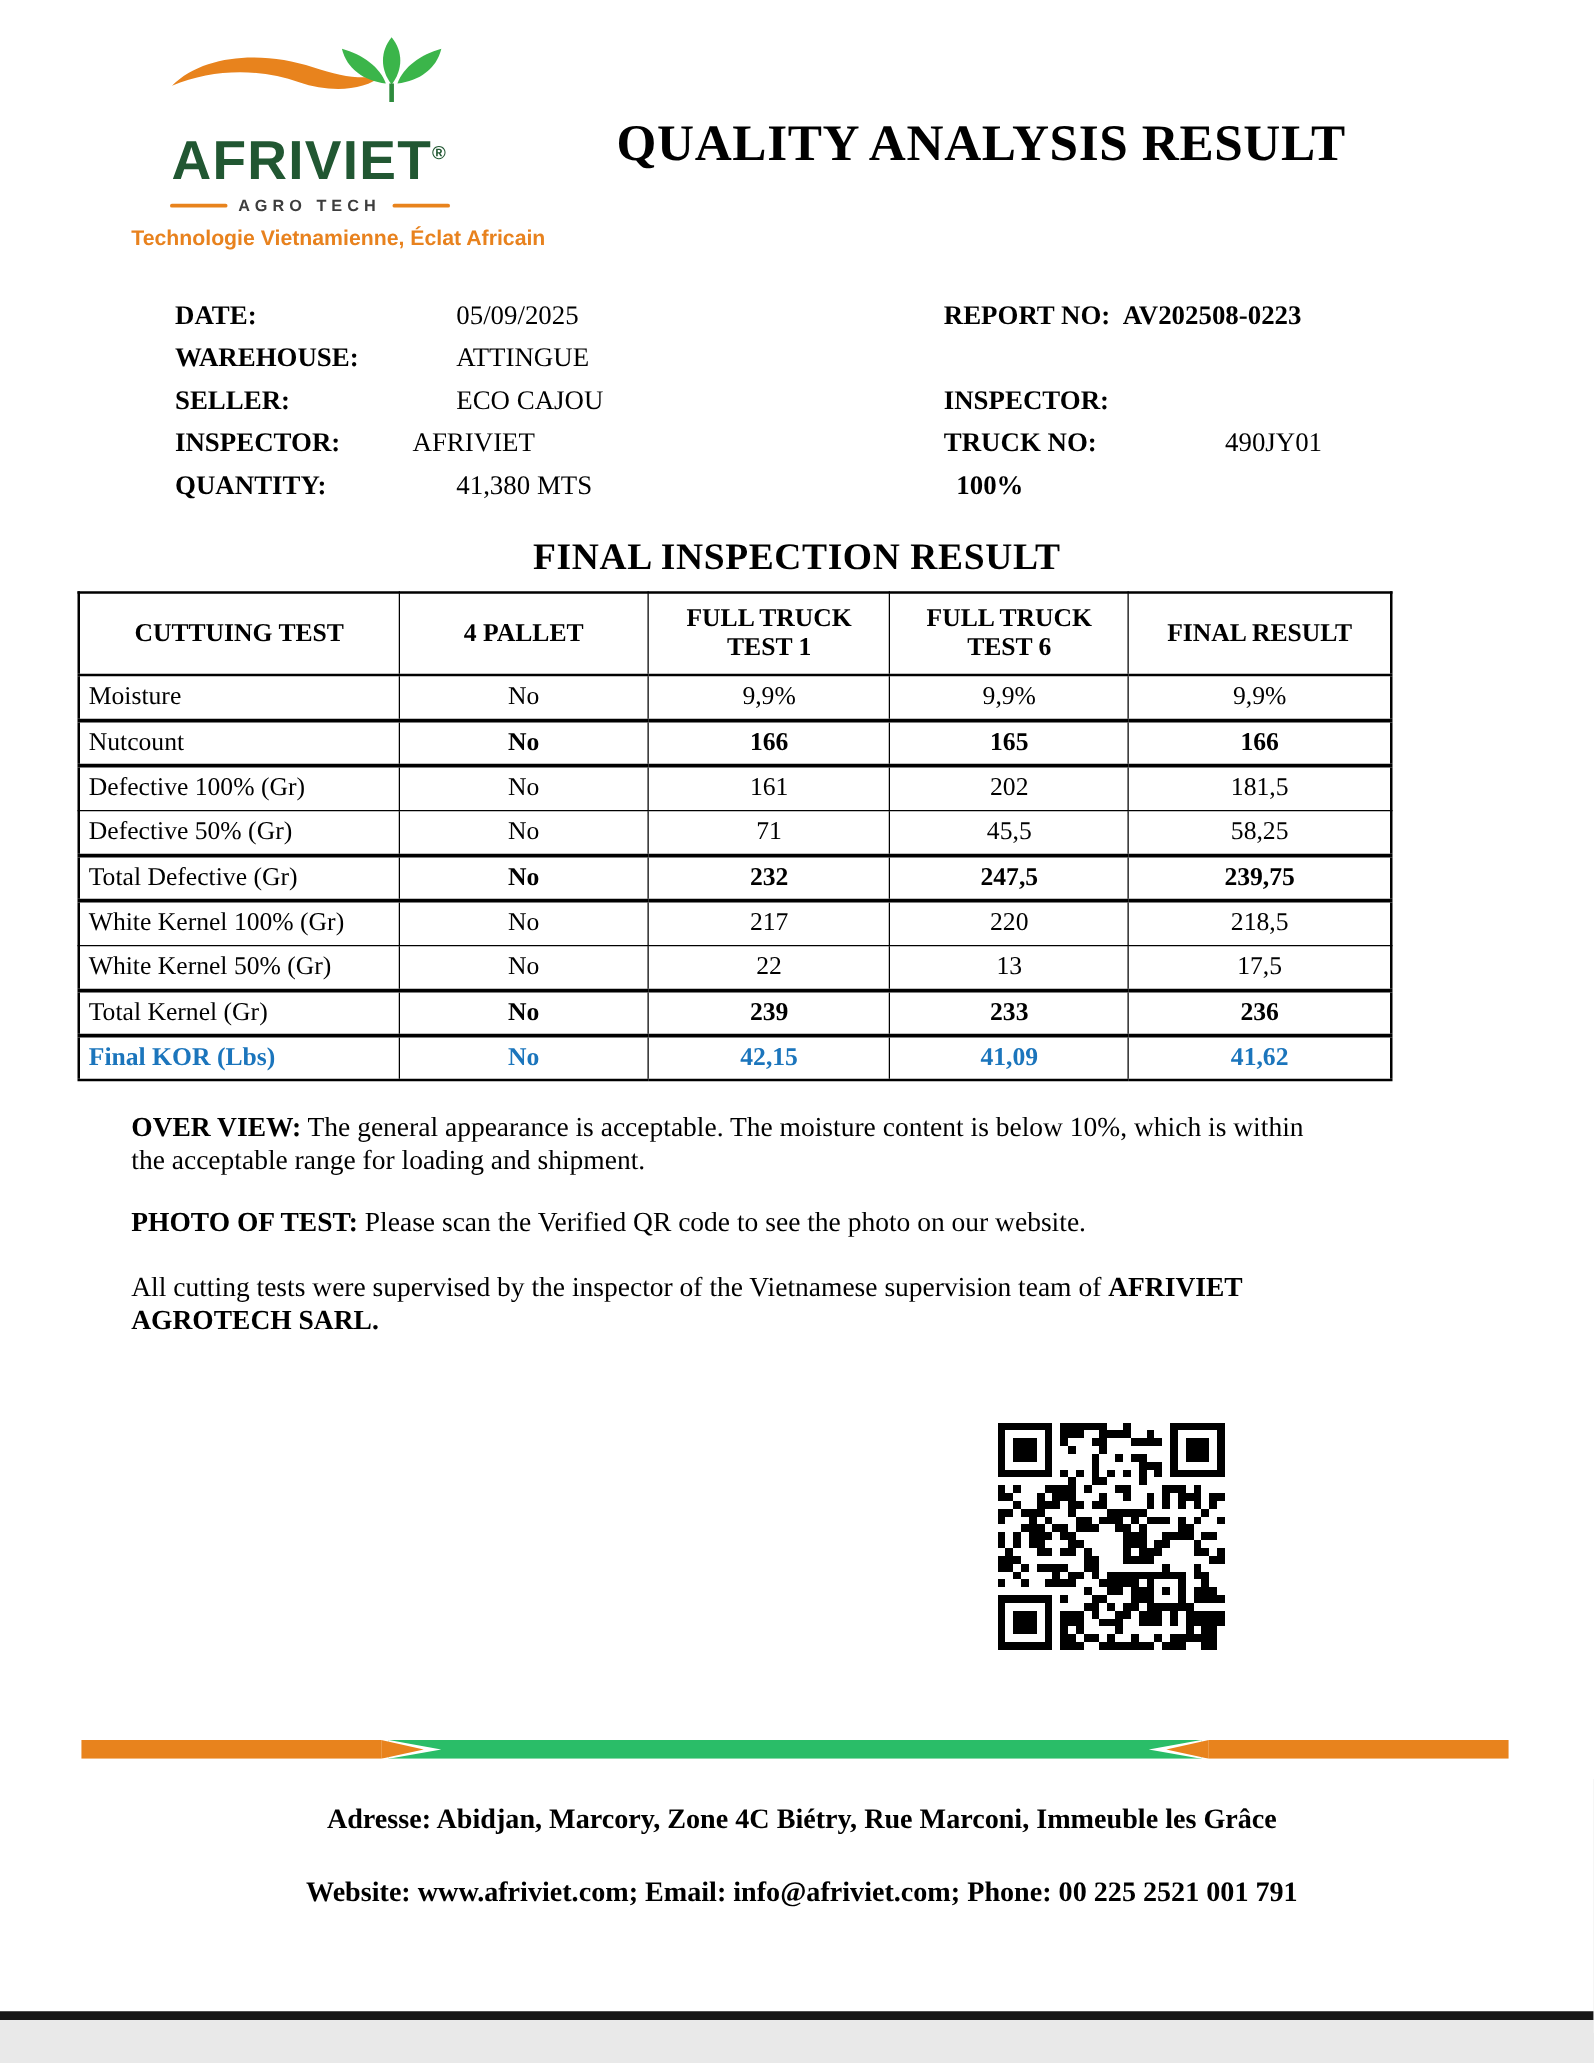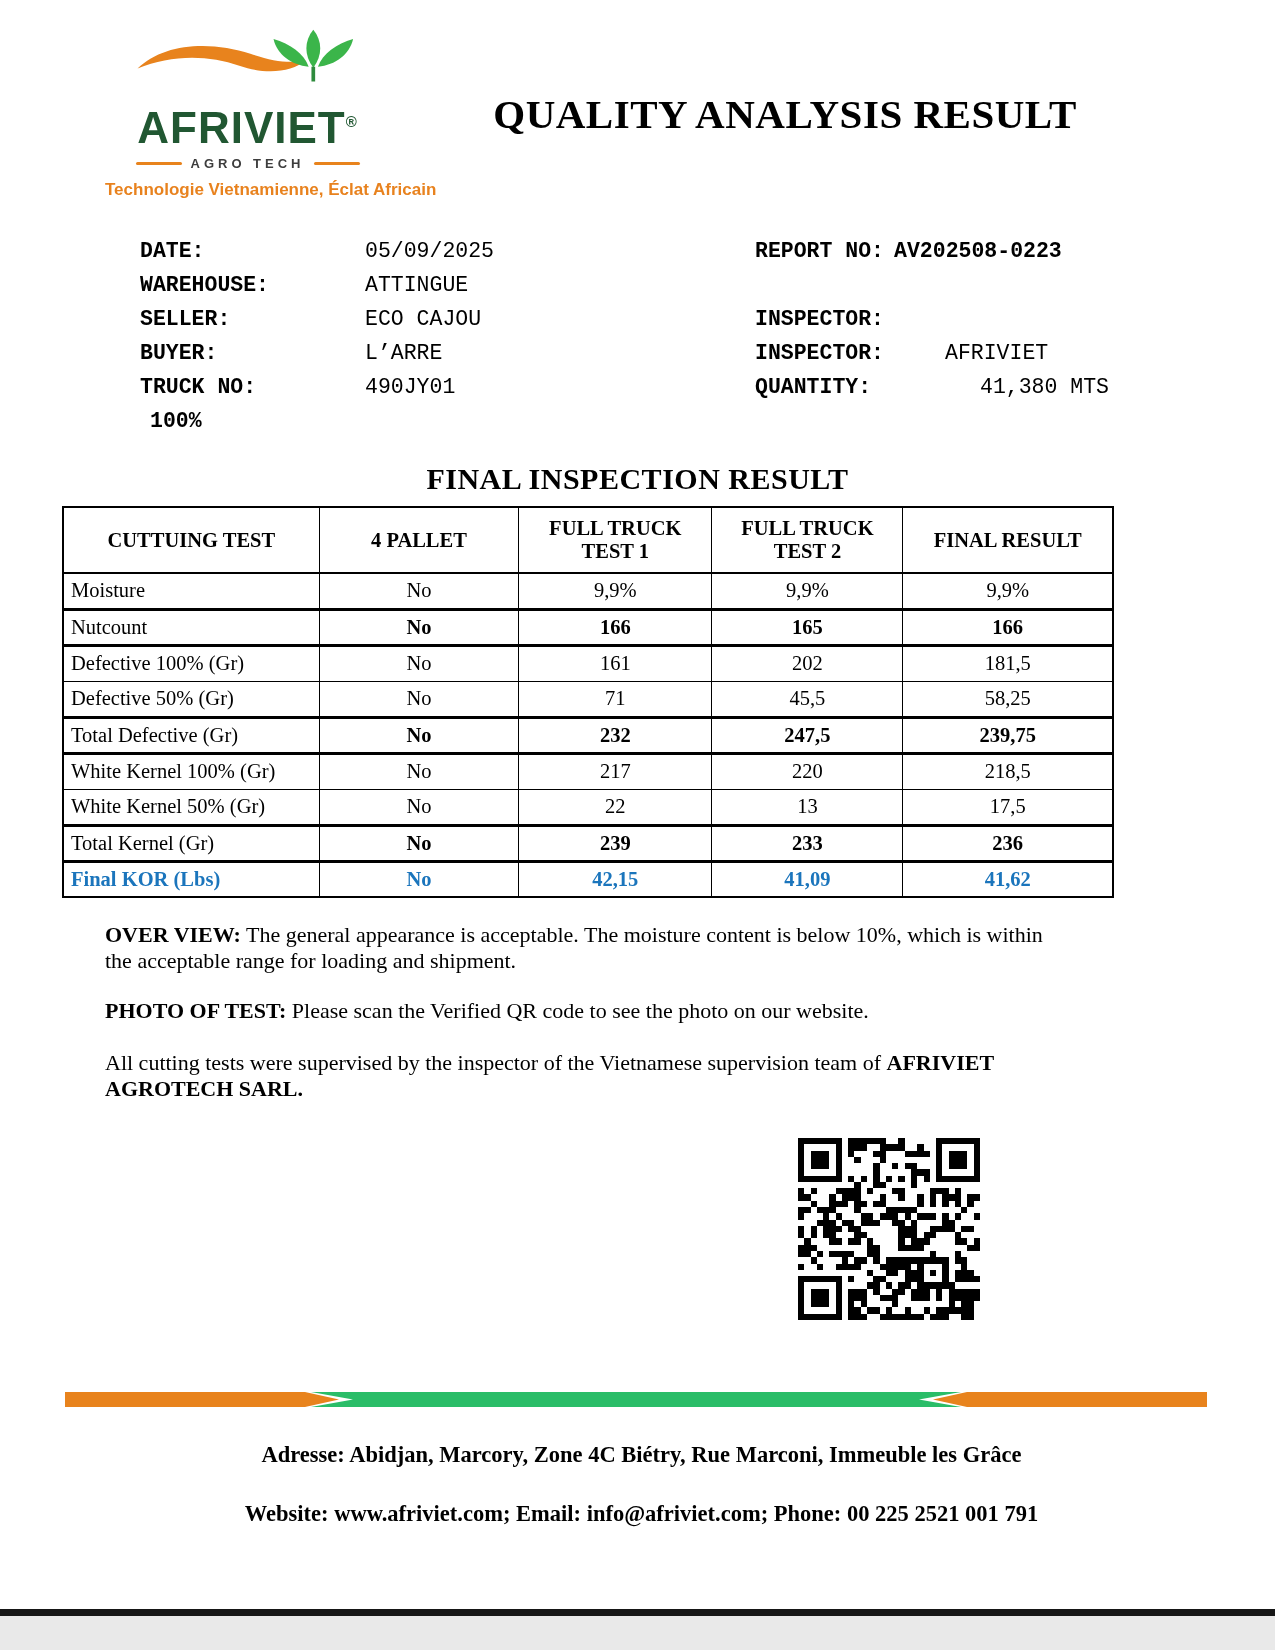--- a/index.html
+++ b/index.html
@@ -18,21 +18,21 @@
   .agrotech{display:flex;align-items:center;justify-content:center;gap:9px;margin-top:6px;}
   .agrotech .rule{height:3px;width:46px;background:#E8831D;border-radius:2px;}
   .agrotech .txt{font-family:"Liberation Sans","DejaVu Sans",sans-serif;font-weight:700;
     font-size:13px;letter-spacing:4px;color:#3d3d3d;}
   .tagline{margin-top:9px;font-family:"Liberation Sans","DejaVu Sans",sans-serif;
     font-weight:700;font-size:17px;color:#E8821E;white-space:nowrap;}
   .title-wrap{flex:1;text-align:center;padding-top:64px;padding-right:55px;}
   .doc-title{font-size:41px;font-weight:bold;letter-spacing:0.5px;}
   
   .info{display:grid;grid-template-columns:615px auto;margin:34px 0 0 140px;font-size:21.5px;}
-  .info-row{display:flex;line-height:34px;min-height:34px;font-family:Liberation Mono, monospace;}
+  .info-row{display:flex;line-height:34px;min-height:34px;}
   .lbl{font-weight:bold;width:225px;flex:0 0 auto;}
   .lbl-r{font-weight:bold;width:190px;flex:0 0 auto;}
   .lbl-inline{font-weight:bold;}
   .val{font-weight:normal;}
   .val-b{font-weight:bold;margin-left:10px;}
   
   .section-title{text-align:center;font-size:30px;font-weight:bold;margin-top:24px;letter-spacing:0.5px;}
   table.results{border-collapse:collapse;margin:10px 0 0 62px;width:1052px;border:2px solid #000;}
   table.results th{border:1.5px solid #000;border-bottom:2.5px solid #000;font-size:20.5px;
     font-weight:bold;text-align:center;padding:9px 6px;height:56px;box-sizing:border-box;}
@@ -108,24 +108,20 @@
     <div class="info-row">
       <span class="lbl">SELLER:</span>
       <span class="val">ECO CAJOU</span>
     </div>
     <div class="info-row">
       <span class="lbl-r">INSPECTOR:</span>
       <span class="val"></span>
     </div>
 
     <div class="info-row">
-      <span class="lbl">BUYER:</span>
-      <span class="val">L’ARRE</span>
-    </div>
-    <div class="info-row">
       <span class="lbl-r">INSPECTOR:</span>
       <span class="val">AFRIVIET</span>
     </div>
 
     <div class="info-row">
       <span class="lbl">TRUCK NO:</span>
       <span class="val">490JY01</span>
     </div>
 
     <div class="info-row">
@@ -144,21 +140,21 @@
         <col class="c2">
         <col class="c3">
         <col class="c4">
         <col class="c5">
       </colgroup>
     <thead>
       <tr>
         <th>CUTTUING TEST</th>
         <th>4 PALLET</th>
         <th>FULL TRUCK TEST 1</th>
-        <th>FULL TRUCK TEST 2</th>
+        <th>FULL TRUCK TEST 6</th>
         <th>FINAL RESULT</th>
       </tr>
     </thead>
     <tbody>
         <tr>
           <td>Moisture</td>
           <td>No</td>
           <td>9,9%</td>
           <td>9,9%</td>
           <td>9,9%</td>

